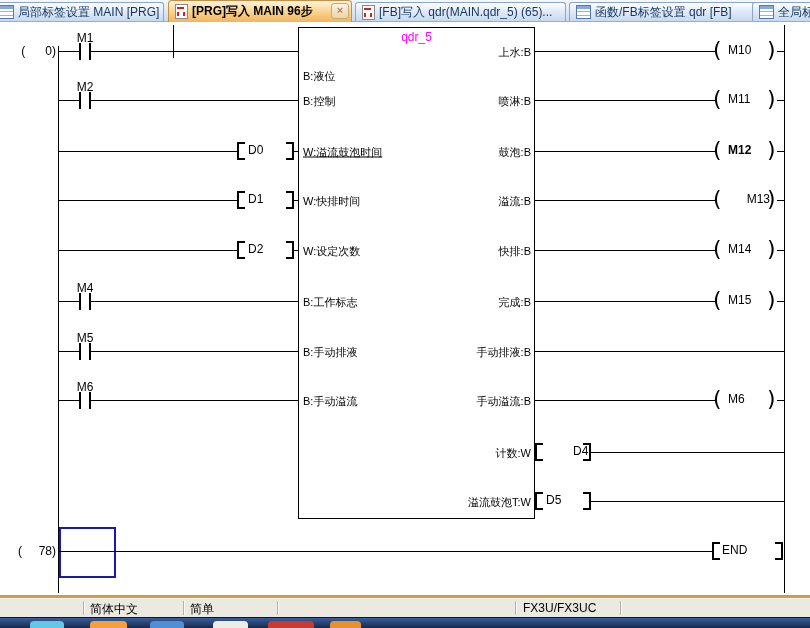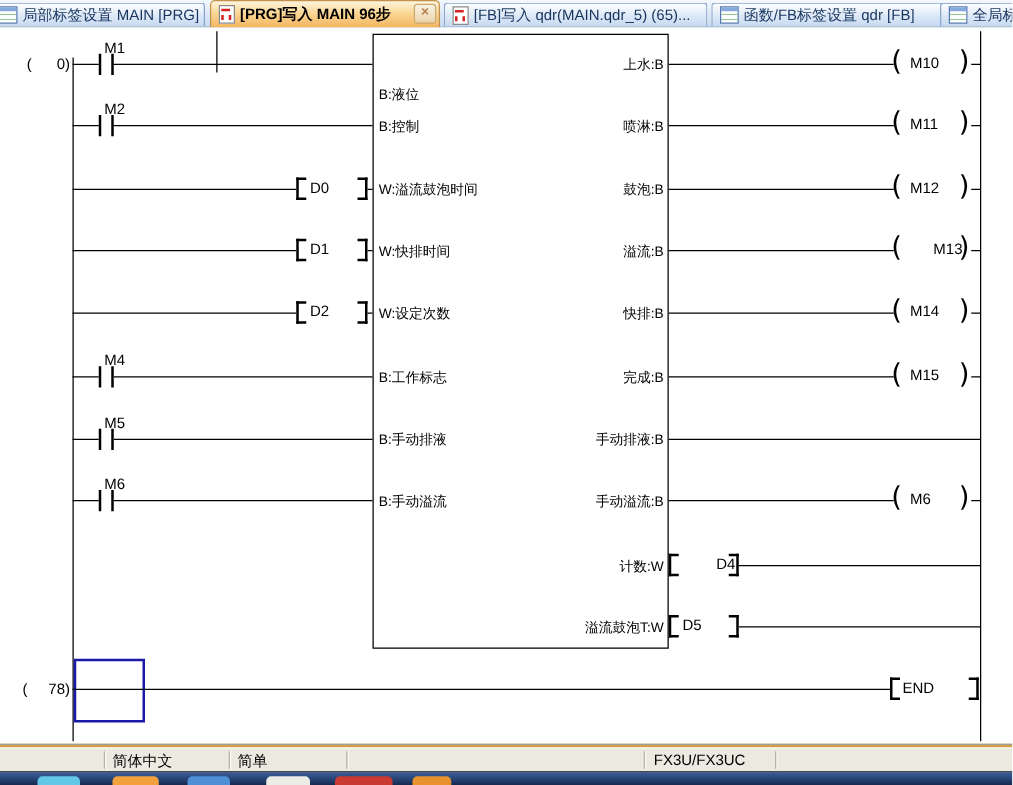--- a/index.html
+++ b/index.html
@@ -28,21 +28,21 @@
   .tab-close{position:absolute;left:331px;top:3px;width:18px;height:16px;box-sizing:border-box;z-index:4;
        border:1px solid #c9a96e;border-radius:3px;background:linear-gradient(#faf2e3,#ead5ac);
        color:#b9814f;font-size:11px;font-weight:bold;text-align:center;line-height:13px;cursor:default;}
 
   
   .ladder{position:absolute;left:0;top:22px;width:810px;height:575px;background:#fff;}
   .wire{position:absolute;height:1px;background:#000;}
   .vline{position:absolute;width:1px;background:#000;}
   .contact-bar{position:absolute;width:2px;height:17px;background:#000;}
   .dev-label{position:absolute;font-size:12px;color:#000;line-height:14px;}
-  .center{text-align:right;}
+  .center{text-align:center;}
   .bracket{position:absolute;width:6px;height:14px;border-top:2px solid #000;border-bottom:2px solid #000;box-sizing:content-box;}
   .bracket.open{border-left:2px solid #000;}
   .bracket.close{border-right:2px solid #000;}
   .paren{position:absolute;font-size:22px;line-height:20px;color:#000;font-family:"DejaVu Sans",sans-serif;}
   .fb{position:absolute;left:298px;top:5px;width:237px;height:492px;border:1px solid #000;box-sizing:border-box;background:#fff;}
   .fb-title{position:absolute;left:0;top:2px;width:100%;text-align:center;font-size:12px;}
   .fb-pin{position:absolute;font-size:11px;color:#000;transform:translateY(-50%);white-space:nowrap;}
   .fb-pin.out{text-align:right;}
   .step{position:absolute;left:4px;width:52px;text-align:right;font-size:12px;color:#000;
         white-space:pre;transform:translateY(-50%);}
@@ -91,23 +91,24 @@
         <span>全局标</span>
       </div>
     </div>
 
   <div class="ladder" id="ladder">
     <div class="vline" style="left:58px;top:24px;height:547px;"></div>
     <div class="vline" style="left:784px;top:3px;height:568px;"></div>
     <div class="vline" style="left:173px;top:3px;height:33px;"></div>
 
     <div class="fb" id="fb">
+      <div class="fb-title" id="fbtitle" style="color: rgb(255, 0, 255);">qdr_5</div>
     <div class="fb-pin" style="left: 4px; top: 24px; margin-top: 24px;">B:液位</div>
         <div class="fb-pin" style="left: 4px; top: 73px;">B:控制</div>
-        <div class="fb-pin" style="left: 4px; top: 124px;">W:溢流鼓泡时间</div>
+        <div class="fb-pin" style="left: 4px; top: 124px; text-decoration: underline;">W:溢流鼓泡时间</div>
         <div class="fb-pin" style="left: 4px; top: 173px;">W:快排时间</div>
         <div class="fb-pin" style="left: 4px; top: 223px;">W:设定次数</div>
         <div class="fb-pin" style="left: 4px; top: 274px;">B:工作标志</div>
         <div class="fb-pin" style="left: 4px; top: 324px;">B:手动排液</div>
         <div class="fb-pin" style="left: 4px; top: 373px;">B:手动溢流</div>
         <div class="fb-pin out" style="right: 3px; top: 24px;">上水:B</div>
         <div class="fb-pin out" style="right: 3px; top: 73px;">喷淋:B</div>
         <div class="fb-pin out" style="right: 3px; top: 124px;">鼓泡:B</div>
         <div class="fb-pin out" style="right: 3px; top: 173px;">溢流:B</div>
         <div class="fb-pin out" style="right: 3px; top: 223px;">快排:B</div>
@@ -168,21 +169,21 @@
       <div class="dev-label" style="left: 728px; top: 21px; width: 42px;">M10</div>
       <div class="paren" style="left: 767px; top: 18px;">)</div>
       <div class="wire" style="left: 535px; top: 78px; width: 180px;"></div>
       <div class="wire" style="left: 777px; top: 78px; width: 7px;"></div>
       <div class="paren" style="left: 713px; top: 67px;">(</div>
       <div class="dev-label" style="left: 728px; top: 70px; width: 42px;">M11</div>
       <div class="paren" style="left: 767px; top: 67px;">)</div>
       <div class="wire" style="left: 535px; top: 129px; width: 180px;"></div>
       <div class="wire" style="left: 777px; top: 129px; width: 7px;"></div>
       <div class="paren" style="left: 713px; top: 118px;">(</div>
-      <div class="dev-label" style="left: 728px; top: 121px; width: 42px;">M12</div>
+      <div class="dev-label" style="left: 728px; top: 121px; width: 42px; font-weight: bold;">M12</div>
       <div class="paren" style="left: 767px; top: 118px;">)</div>
       <div class="wire" style="left: 535px; top: 178px; width: 180px;"></div>
       <div class="wire" style="left: 777px; top: 178px; width: 7px;"></div>
       <div class="paren" style="left: 713px; top: 167px;">(</div>
       <div class="dev-label" style="left: 728px; top: 170px; width: 42px; text-align: right;">M13</div>
       <div class="paren" style="left: 767px; top: 167px;">)</div>
       <div class="wire" style="left: 535px; top: 228px; width: 180px;"></div>
       <div class="wire" style="left: 777px; top: 228px; width: 7px;"></div>
       <div class="paren" style="left: 713px; top: 217px;">(</div>
       <div class="dev-label" style="left: 728px; top: 220px; width: 42px;">M14</div>

